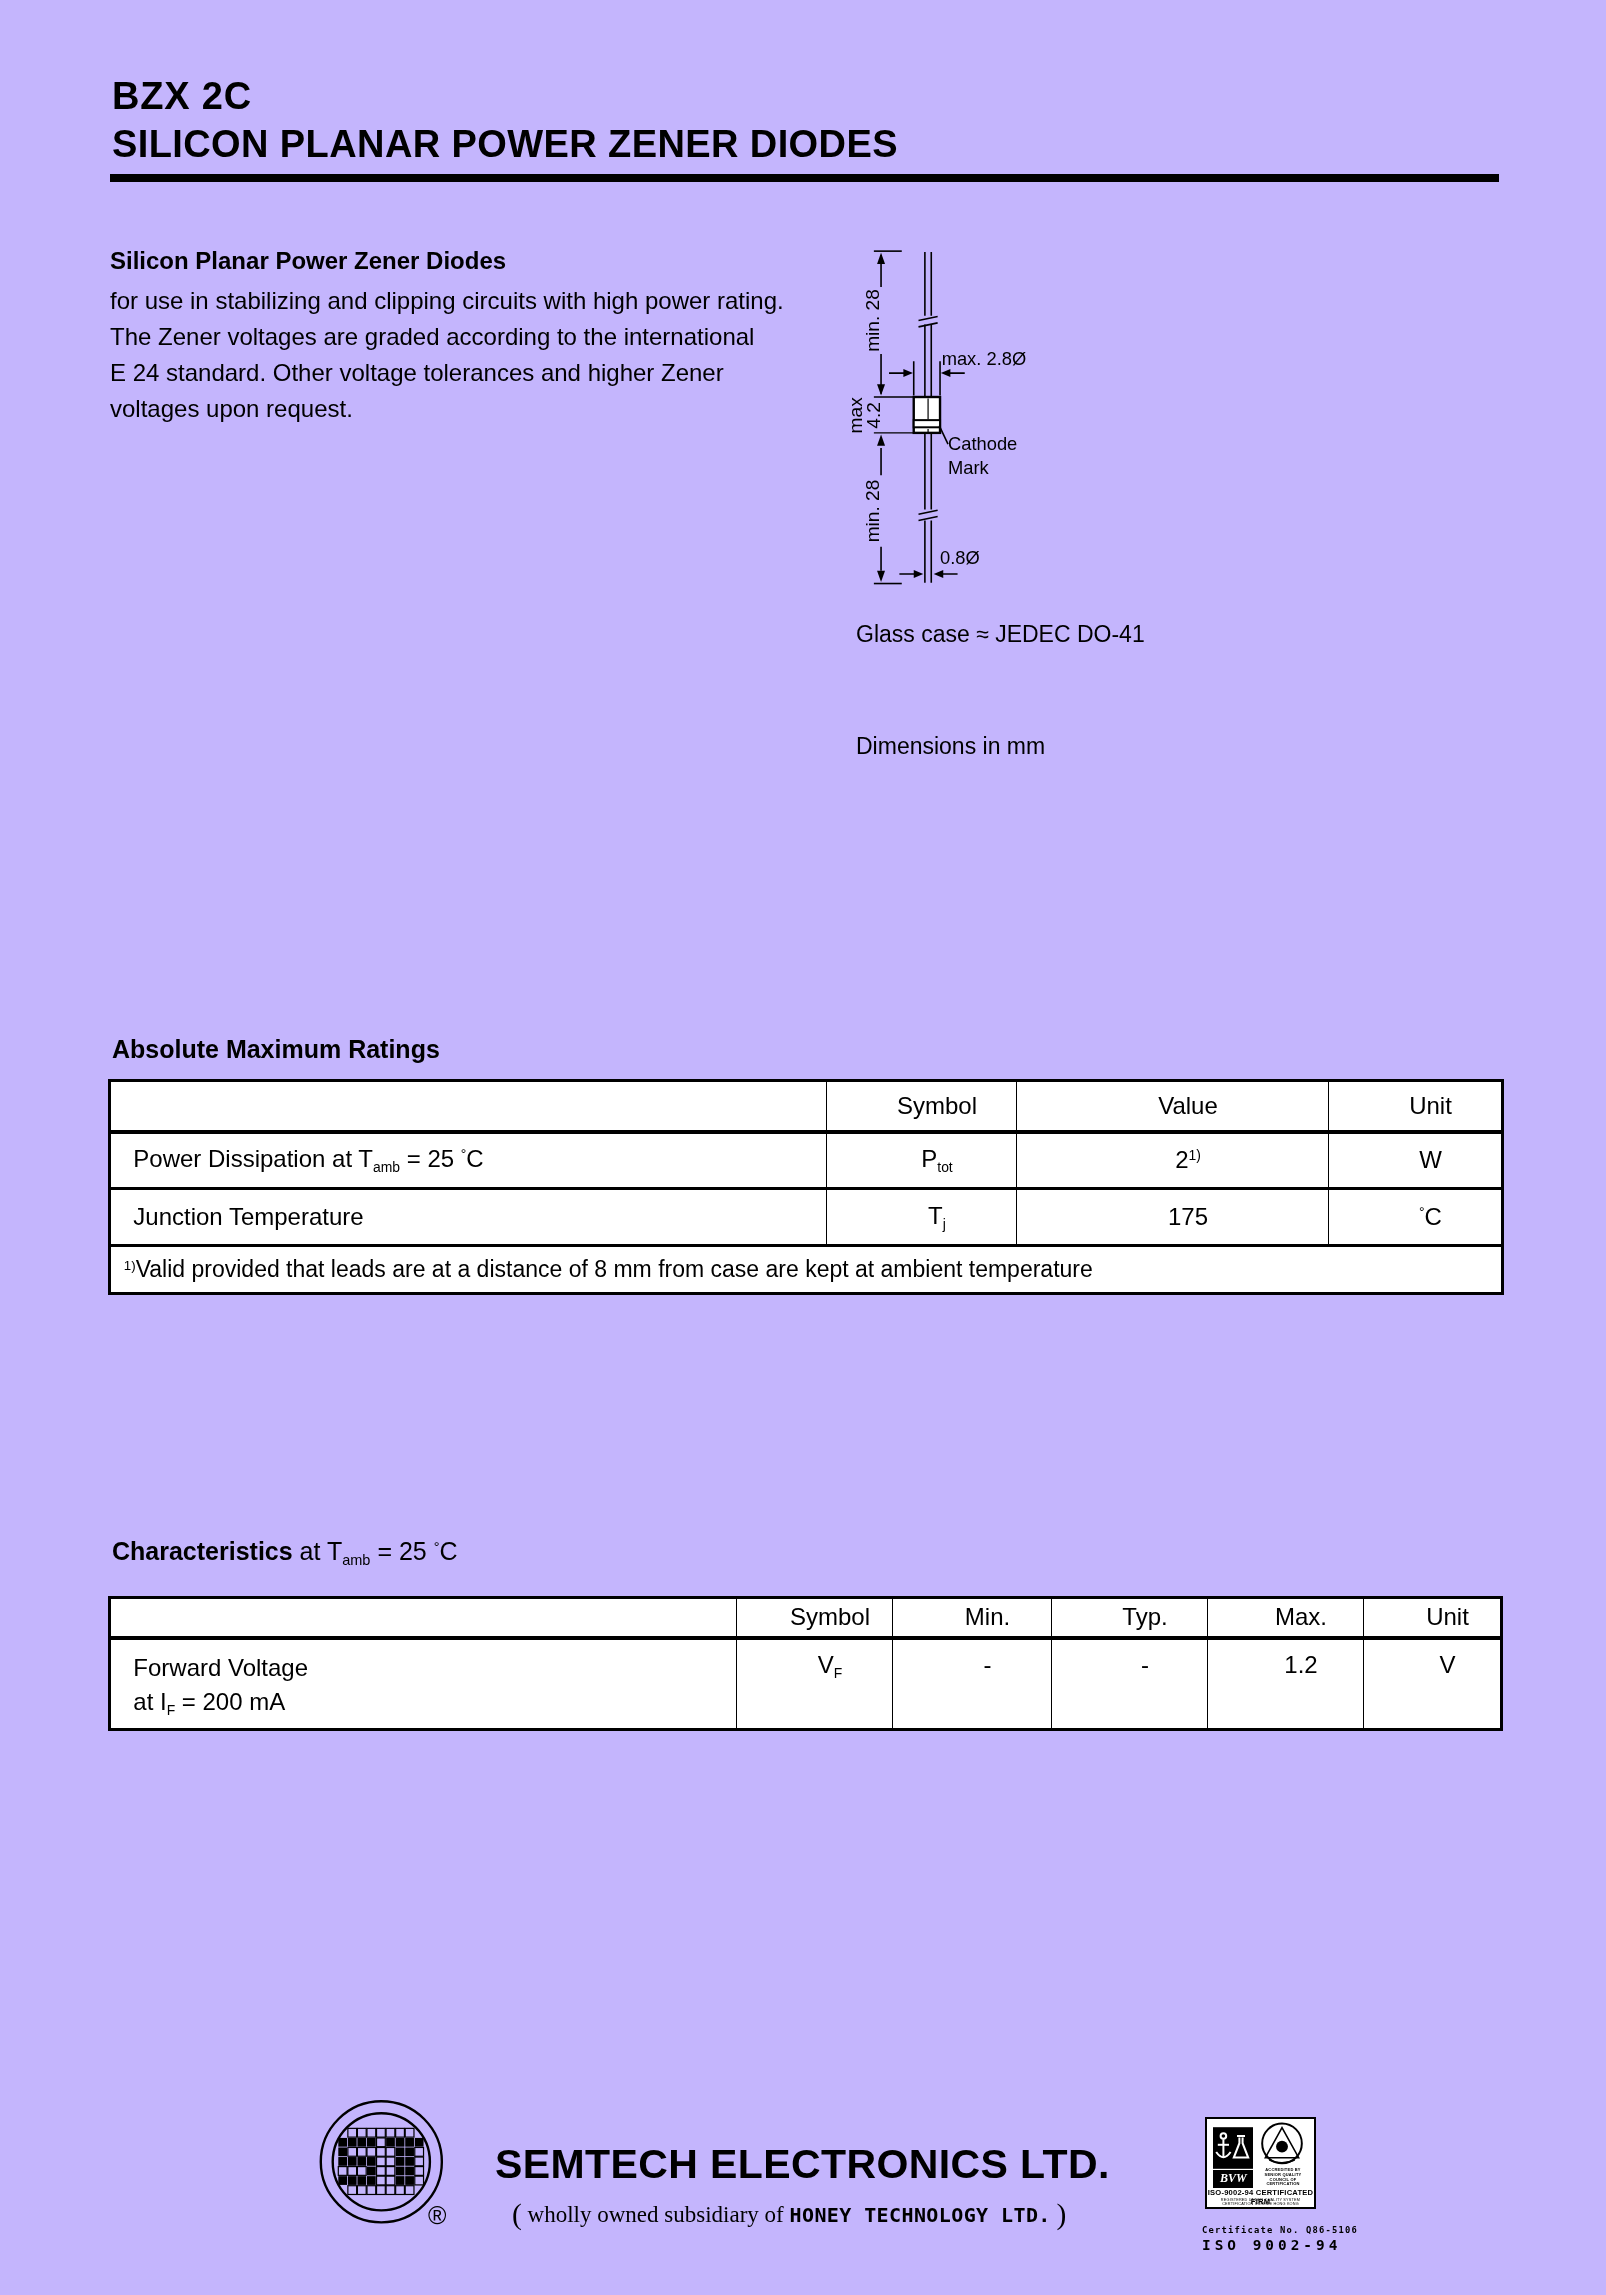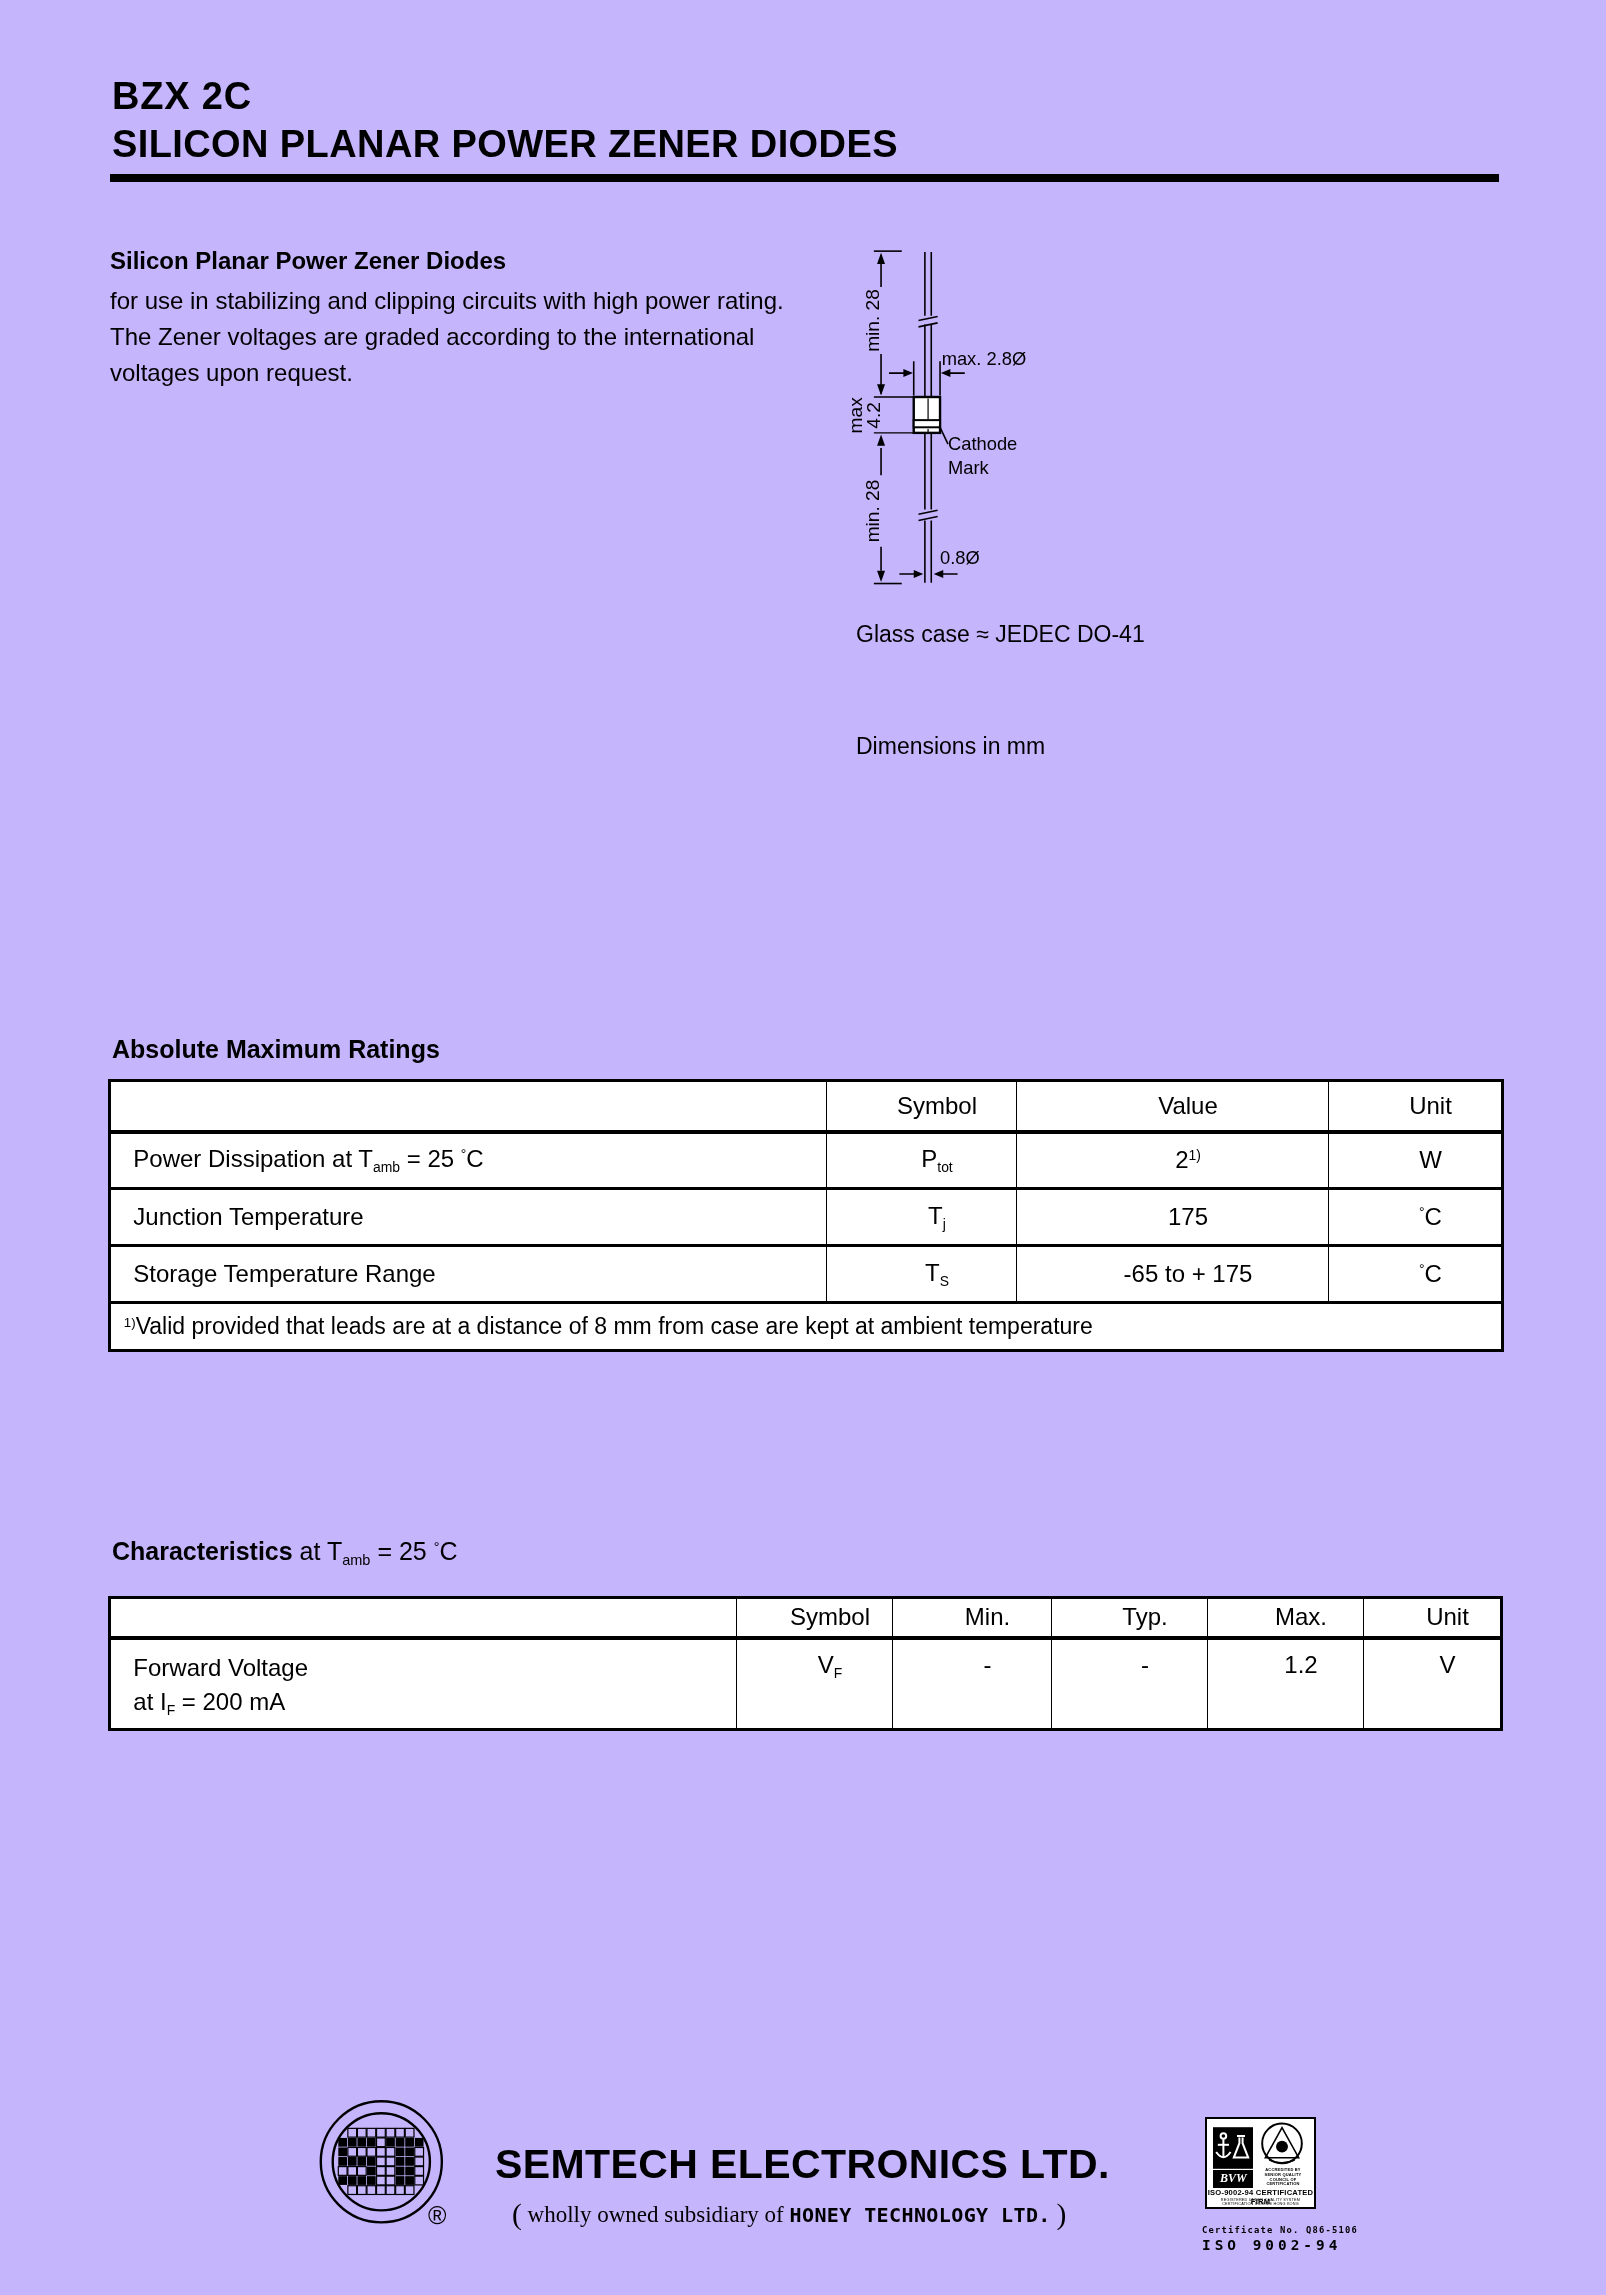--- a/index.html
+++ b/index.html
@@ -79,20 +79,21 @@
 <div class="page">
 
   <div class="abs part-number">BZX 2C</div>
   <div class="abs doc-title">SILICON PLANAR POWER ZENER DIODES</div>
   <div class="abs title-rule"></div>
 
   <div class="abs desc">
     <div class="desc-h">Silicon Planar Power Zener Diodes</div>
     <div class="desc-line">for use in stabilizing and clipping circuits with high power rating.</div>
     <div class="desc-line">The Zener voltages are graded according to the international</div>
+    <div class="desc-line">E 24 standard. Other voltage tolerances and higher Zener</div>
     <div class="desc-line">voltages upon request.</div>
   </div>
 
   <svg class="abs diode-svg" viewBox="0 0 350 470">
 
     <rect x="95" y="198" width="33" height="45" fill="#fff" stroke="#000" stroke-width="3"></rect>
     <rect x="95" y="227" width="33" height="9" fill="#fff" stroke="#000" stroke-width="2.5"></rect>
     <g fill="none" stroke="#000" stroke-width="2">
       <path d="M45 15 H80"></path>
       <path d="M54 20 V60 M54 144 V194"></path>
@@ -153,26 +154,20 @@
       <tr class="r">
         <td class="p">Power Dissipation at T<sub>amb</sub> = 25 <sup>°</sup>C</td>
         <td class="c">P<sub>tot</sub></td>
         <td class="c">2<sup>1)</sup></td>
         <td class="c">W</td>
       </tr>
       <tr class="r">
         <td class="p">Junction Temperature</td>
         <td class="c">T<sub>j</sub></td>
         <td class="c">175</td>
-        <td class="c"><sup>°</sup>C</td>
-      </tr>
-      <tr class="r">
-        <td class="p">Storage Temperature Range</td>
-        <td class="c">T<sub>S</sub></td>
-        <td class="c">-65 to + 175</td>
         <td class="c"><sup>°</sup>C</td>
       </tr>
       <tr class="ftr">
         <td colspan="4"><sup>1)</sup>Valid provided that leads are at a distance of 8 mm from case are kept at ambient temperature</td>
       </tr>
     </tbody>
       </table>
   </div>
 
   <div class="abs sec-h char-h">

